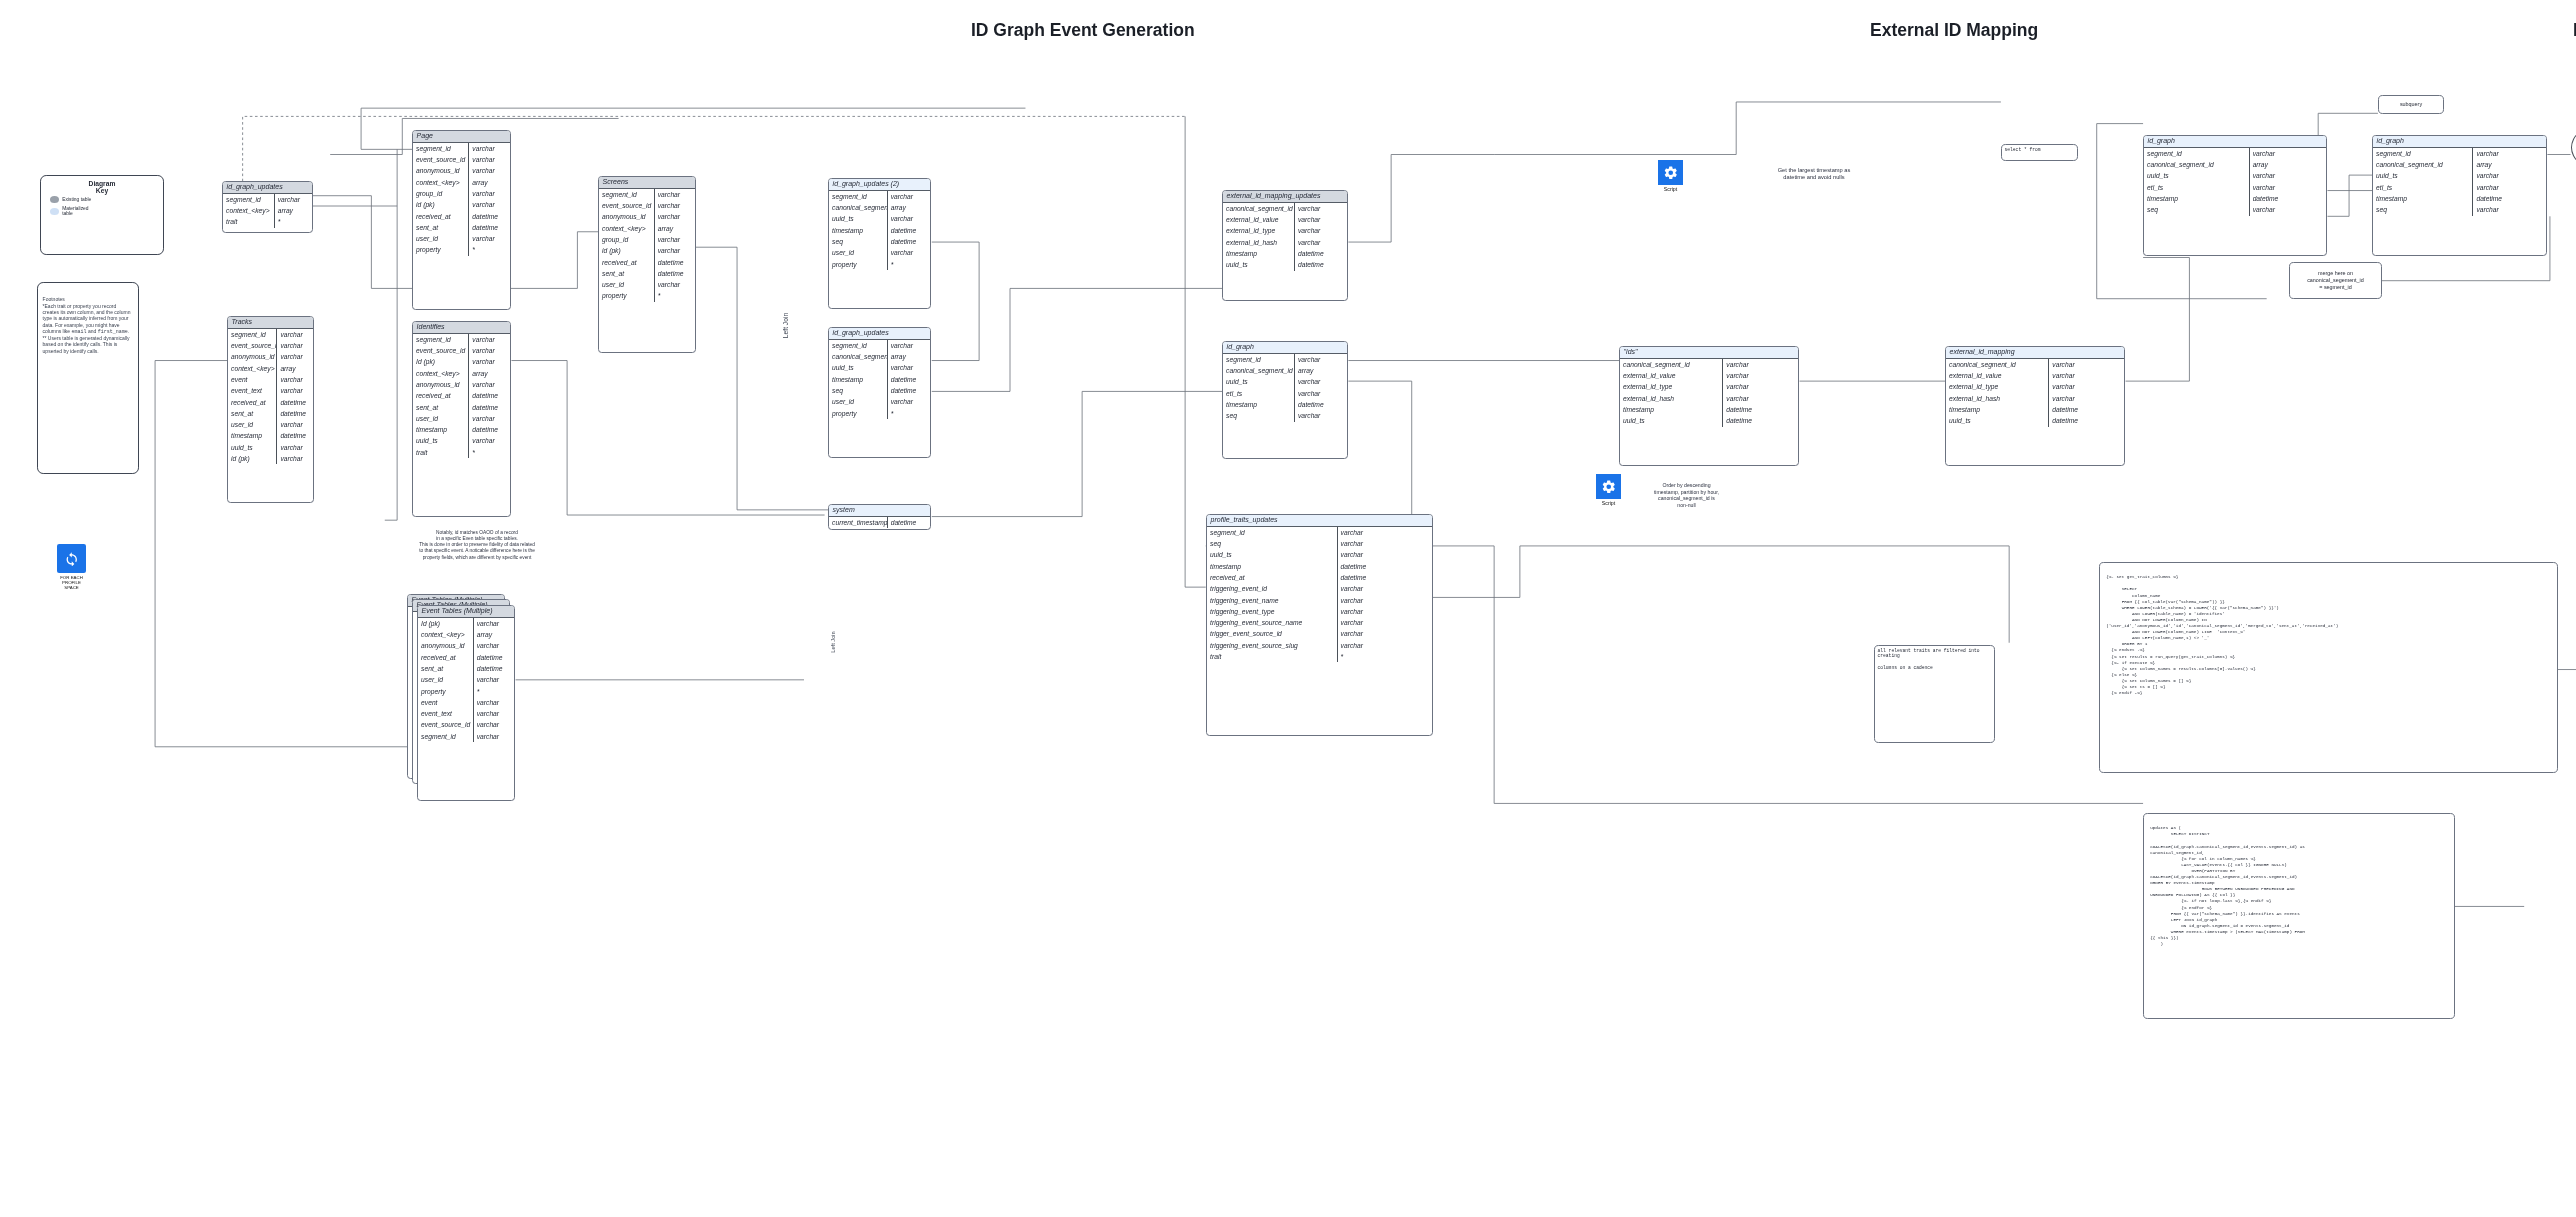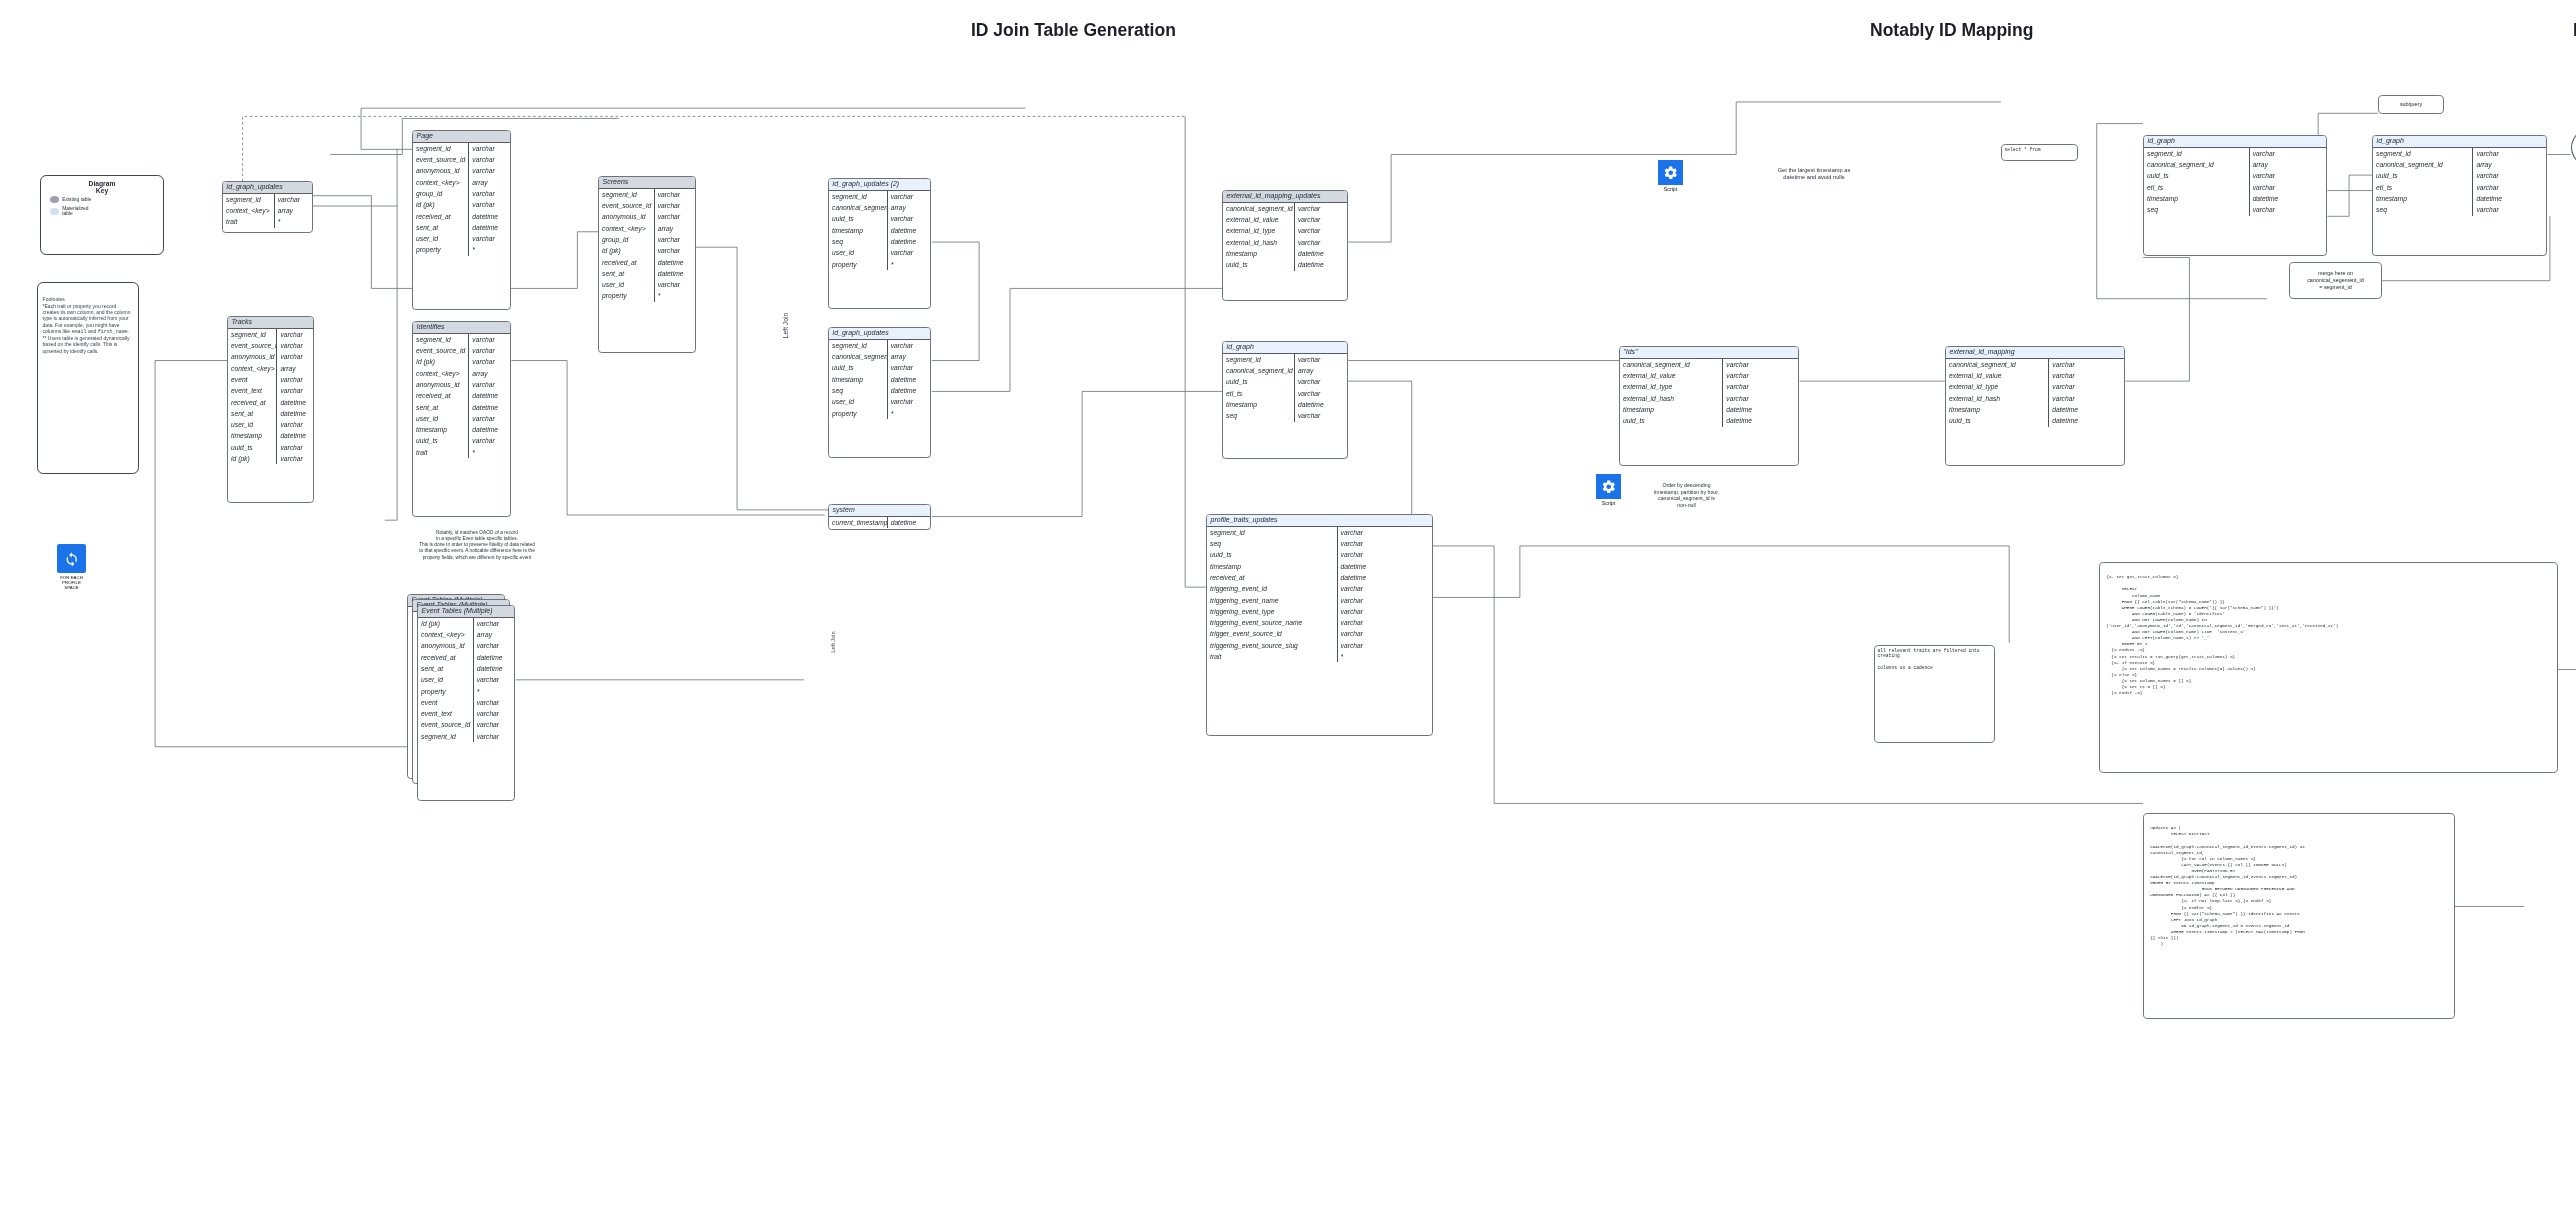--- a/index.html
+++ b/index.html
@@ -107,22 +107,22 @@
     <path d="M5787 1180 L5787 1330"></path>
     <path d="M5926 980 L6060 980 L6060 900 L6148 900"></path>
     <path d="M5648 1050 L5560 1050 L5560 700 L5908 700"></path>
     <path d="M6058 680 L6148 680"></path>
     <path d="M5648 1440 L5530 1440 L5530 1060 L6110 1060 L6110 1068 L6148 1068"></path>
     <path d="M4965 1300 L5030 1300"></path>
     <path d="M4765 1760 L4900 1760"></path>
     <path d="M2780 1060 L2900 1060 L2900 1560 L4160 1560"></path>
   </svg>
 
-  <div class="section-title" style="left:971px;top:19.6px">ID Join Table Generation</div>
-  <div class="section-title" style="left:1870px;top:19.6px">Notably ID Mapping</div>
+  <div class="section-title" style="left:971px;top:19.6px">ID Graph Event Generation</div>
+  <div class="section-title" style="left:1870px;top:19.6px">External ID Mapping</div>
   <div class="section-title" style="left:2573px;top:19.6px">Profile Traits</div>
 
   <div class="card" style="left:40px;top:175px;width:124px;height:80px">
     <div class="keytitle">
       <div>Diagram</div>
       <div>Key</div>
     </div>
     <div class="keyrow">
       <span class="dot grey"></span>
       <span class="keylbl">Existing table</span>

